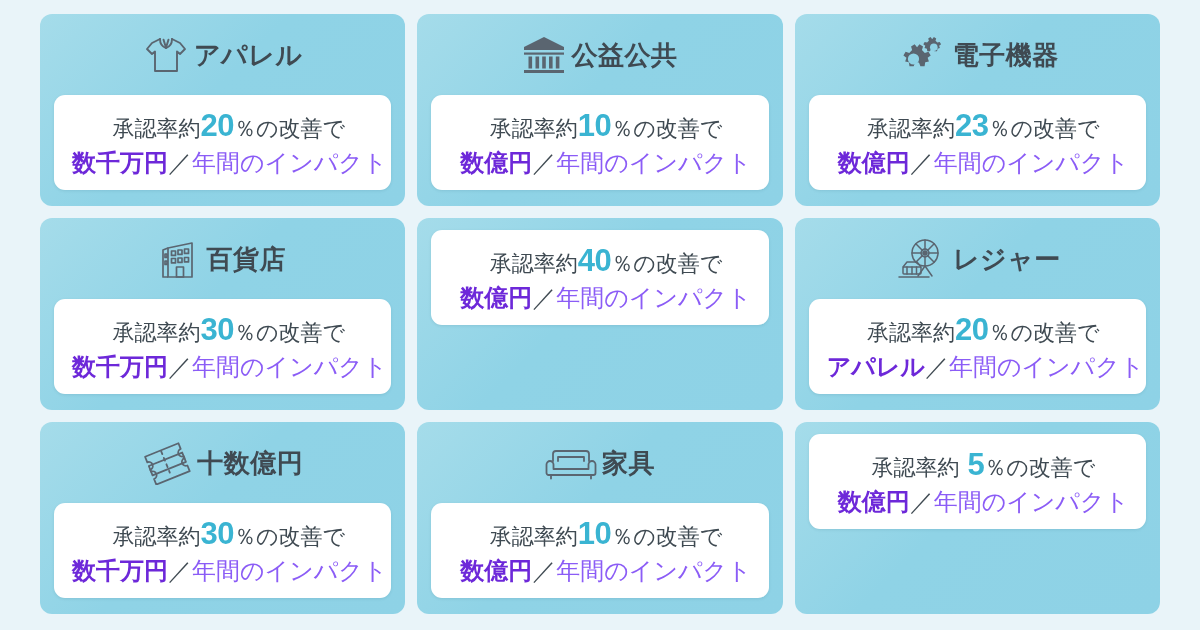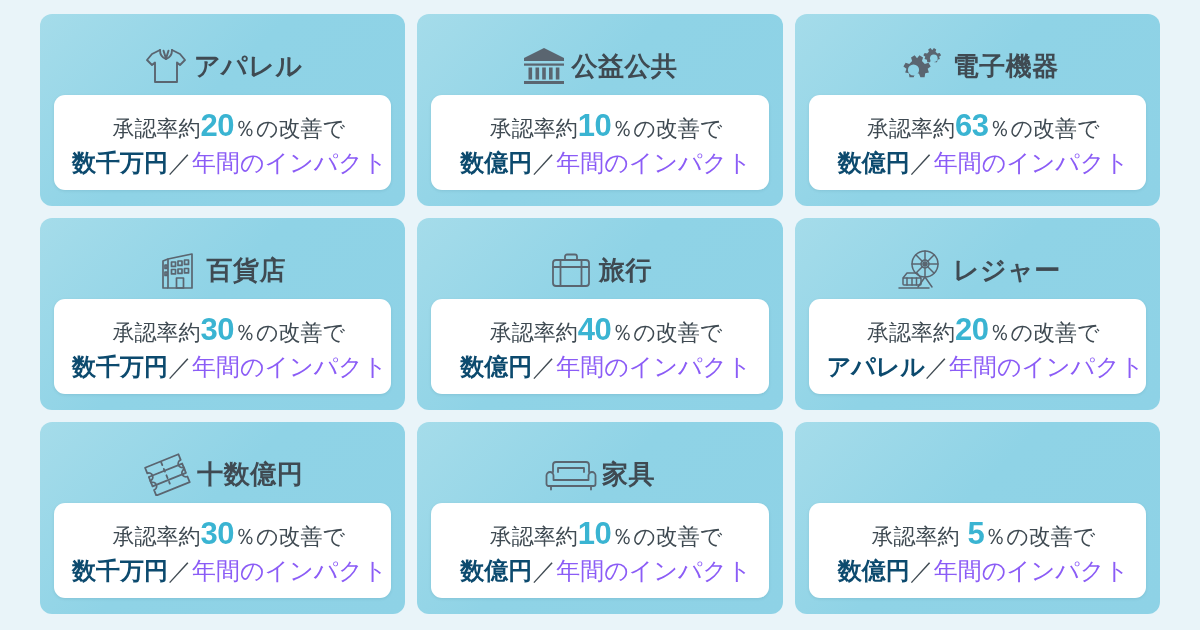--- a/index.html
+++ b/index.html
@@ -27,21 +27,21 @@
   }
 
   .card {
     position: relative;
     box-sizing: border-box;
     border-radius: 12px;
     background: linear-gradient(135deg, #a5dcea 0%, #8fd3e6 45%, #8ed2e6 100%);
     display: flex;
     flex-direction: column;
     align-items: center;
-    justify-content: flex-end;
+    justify-content: space-between;
     padding: 12px 14px 16px 14px;
     overflow: hidden;
   }
 
   
   .card-head {
     display: flex;
     align-items: center;
     justify-content: center;
     gap: 5px;
@@ -87,21 +87,21 @@
     font-size: 31px;
     font-weight: bold;
     color: #3ab4d2;
     letter-spacing: -0.5px;
   }
   .pct-sign { font-size: 22px; }
   .tail     { font-size: 22px; }
 
   .amount {
     font-weight: bold;
-    color: #0c4a6e;
+    color: #6d28d9;
   }
   .per     { color: #3f4a52; }
   .impact  { color: #8b5cf6; }
 </style>
 </head>
 <body>
 
 <div id="grid">
     <div class="card">
       <div class="card-head">
@@ -147,21 +147,21 @@
           <svg width="52" height="44" viewBox="0 0 52 44" fill="#5a6570">
         <path d="M19.5 9.5 l3.4 1.2 2.3-2.9 3.4 2.1 -1 3.5 2.7 2.7 3.5-1 2.1 3.4 -2.9 2.3 1.2 3.4 -3.5 .9 -.6 3.8 -4 -.2 -1.4 -3.5 -3.6 0 -1.4 3.5 -4 .2 -.6-3.8 -3.5-.9 1.2-3.4 -2.9-2.3 2.1-3.4 3.5 1 2.7-2.7 -1-3.5 3.4-2.1 2.3 2.9z" transform="translate(-3,3) scale(1.05)"></path>
         <circle cx="17.5" cy="26" r="5.6" fill="#8fd3e6"></circle>
         <path d="M33 3.2 l2.3 .8 1.6-2 2.3 1.4 -.7 2.4 1.8 1.8 2.4-.7 1.4 2.3 -2 1.6 .8 2.3 -2.4 .6 -.4 2.6 -2.7-.1 -1-2.4 -2.4 0 -1 2.4 -2.7 .1 -.4-2.6 -2.4-.6 .8-2.3 -2-1.6 1.4-2.3 2.4 .7 1.8-1.8 -.7-2.4 2.3-1.4 1.6 2z" transform="translate(1,2)"></path>
         <circle cx="37.8" cy="14.2" r="3.8" fill="#8fd3e6"></circle>
       </svg>
         </span>
         <span class="cat-title">電子機器</span>
       </div>
       <div class="stat-box">
-        <div class="line line1"><span class="lead">承認率</span><span class="approx">約</span><span class="pct-num">63</span><span class="pct-sign">％</span><span class="tail">の改善で</span></div>
+        <div class="line line1"><span class="lead">承認率</span><span class="approx">約</span><span class="pct-num">23</span><span class="pct-sign">％</span><span class="tail">の改善で</span></div>
         <div class="line line2"><span class="amount">数億円</span><span class="per">／</span><span class="impact">年間のインパクト</span></div>
       </div>
     </div>
     <div class="card">
       <div class="card-head">
         <span class="cat-icon">
           <svg width="42" height="44" viewBox="0 0 42 44" fill="none" stroke="#5a6570" stroke-width="1.7" stroke-linejoin="round">
         <path d="M9 11 L33 6 L33 40 L9 40 Z"></path>
         <path d="M9 11 L4 13 L4 40 L9 40"></path>
         <rect x="12.5" y="14" width="4" height="4.4"></rect>
@@ -176,32 +176,20 @@
       </svg>
         </span>
         <span class="cat-title">百貨店</span>
       </div>
       <div class="stat-box">
         <div class="line line1"><span class="lead">承認率</span><span class="approx">約</span><span class="pct-num">30</span><span class="pct-sign">％</span><span class="tail">の改善で</span></div>
         <div class="line line2"><span class="amount">数千万円</span><span class="per">／</span><span class="impact">年間のインパクト</span></div>
       </div>
     </div>
     <div class="card">
-      <div class="card-head">
-        <span class="cat-icon">
-          <svg width="46" height="44" viewBox="0 0 46 44" fill="none" stroke="#5a6570" stroke-width="1.8" stroke-linejoin="round" stroke-linecap="round">
-        <rect x="5" y="12" width="36" height="26" rx="3"></rect>
-        <path d="M17 12 V8.5 a2 2 0 0 1 2-2 h8 a2 2 0 0 1 2 2 V12"></path>
-        <path d="M12.5 12 V38"></path>
-        <path d="M33.5 12 V38"></path>
-        <path d="M5 19 H41"></path>
-      </svg>
-        </span>
-        <span class="cat-title">旅行</span>
-      </div>
       <div class="stat-box">
         <div class="line line1"><span class="lead">承認率</span><span class="approx">約</span><span class="pct-num">40</span><span class="pct-sign">％</span><span class="tail">の改善で</span></div>
         <div class="line line2"><span class="amount">数億円</span><span class="per">／</span><span class="impact">年間のインパクト</span></div>
       </div>
     </div>
     <div class="card">
       <div class="card-head">
         <span class="cat-icon">
           <svg width="54" height="44" viewBox="0 0 54 44" fill="none" stroke="#5a6570" stroke-width="1.5" stroke-linejoin="round" stroke-linecap="round">
         <circle cx="31" cy="16" r="13"></circle>

